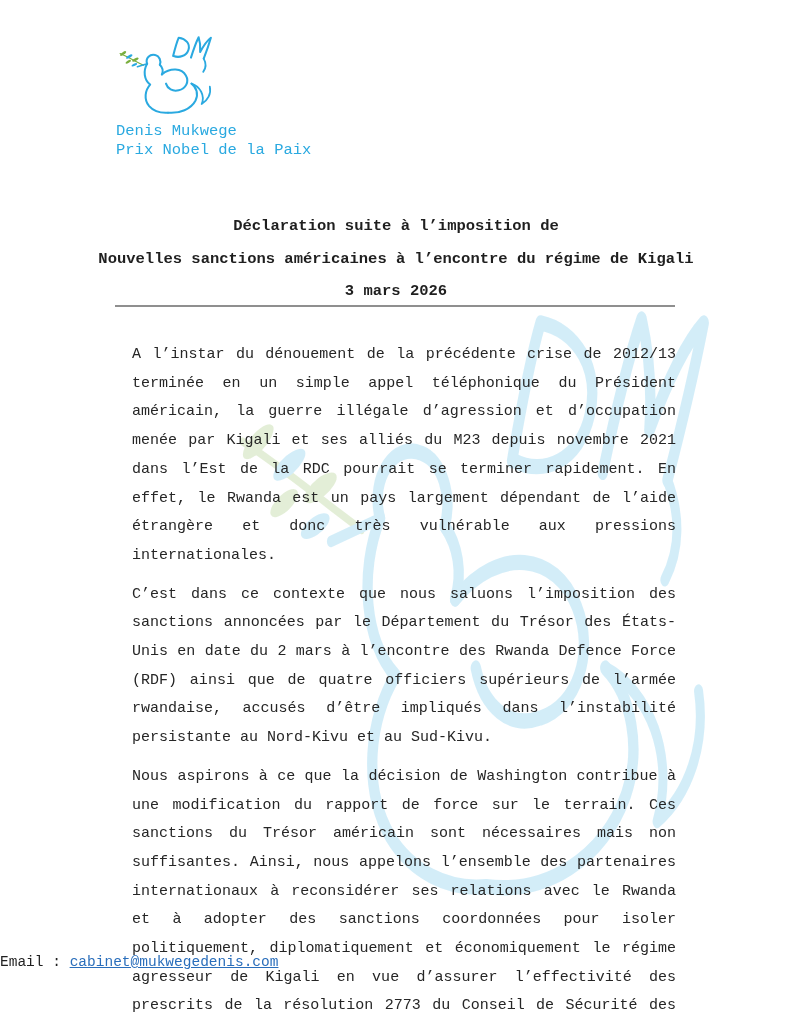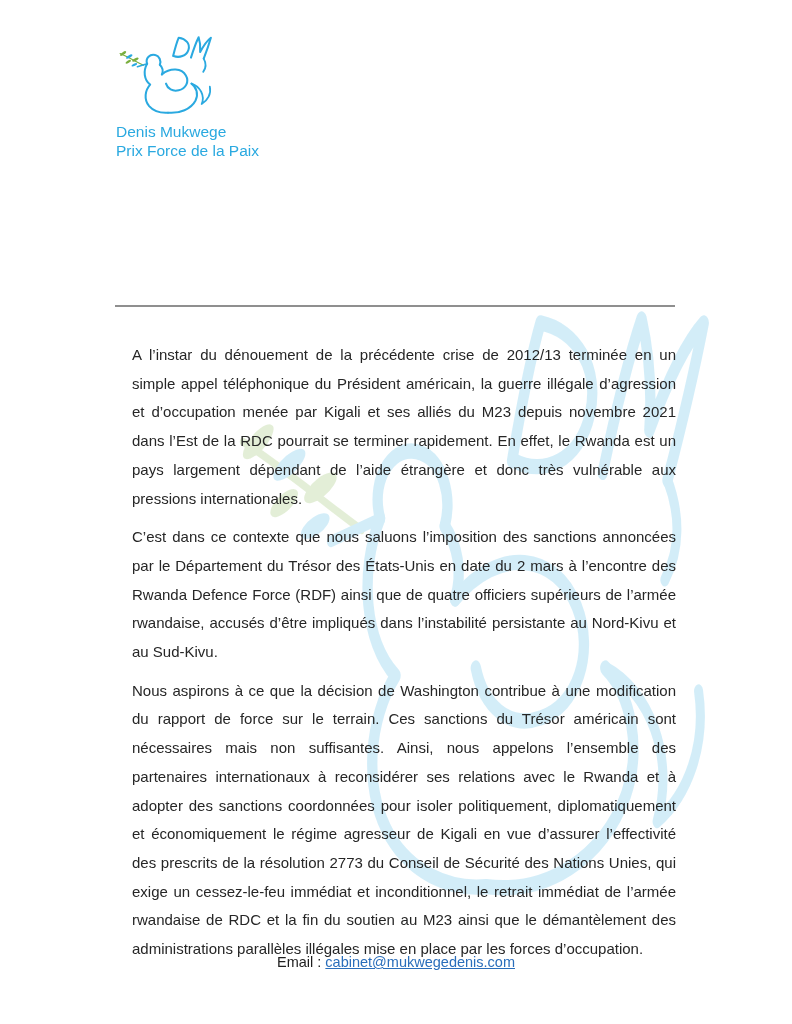--- a/index.html
+++ b/index.html
@@ -2,21 +2,21 @@
 <html><head>
 <meta charset="utf-8">
 <style>
   html, body { margin:0; padding:0; background:#ffffff; }
   .page {
     position: relative;
     width: 792px;
     height: 1024px;
     background: #ffffff;
     overflow: hidden;
-    font-family: Liberation Sans, sans-serif;
+    font-family: Liberation Mono, monospace;
     color: #262626;
   }
 
   
   .logo-block { position: absolute; left: 116px; top: 34px; }
   .logo-svg   { width: 102px; height: 87px; display: block; }
   .logo-text  { margin-top: 1px; color: #2aa9e0; font-size: 15.5px; line-height: 19px; }
 
   
   .watermark {
@@ -55,21 +55,20 @@
     line-height: 28.7px;
     text-align: justify;
     color: #262626;
   }
   .body-text p { margin: 0 0 10px 16px; }
 
   
   .footer {
     position: absolute;
     top: 954px; left: 0; width: 792px;
-    text-align: center;
     font-size: 14.5px;
     color: #1f1f1f;
   }
   .footer a { color: #2a6ebb; text-decoration: underline; }
 
   .svg-defs { position: absolute; width: 0; height: 0; overflow: hidden; }
 </style>
 </head>
 <body>
 
@@ -112,24 +111,29 @@
         <use href="#dove-logo"></use>
       </svg>
   </div>
 
   <div class="logo-block">
     <svg class="logo-svg" viewBox="0 0 200 170">
         <use href="#dove-logo"></use>
       </svg>
     <div class="logo-text">
       <div>Denis Mukwege</div>
-      <div>Prix Force de la Paix</div>
+      <div>Prix Nobel de la Paix</div>
     </div>
   </div>
 
+  <div class="title-block">
+    <div>Déclaration suite à l’imposition de</div>
+    <div>Nouvelles sanctions américaines à l’encontre du régime de Kigali</div>
+    <div>3 mars 2026</div>
+  </div>
 
   <hr class="rule">
 
   <div class="body-text">
     <p>A l’instar du dénouement de la précédente crise de 2012/13 terminée en un simple appel téléphonique du Président américain, la guerre illégale d’agression et d’occupation menée par Kigali et ses alliés du M23 depuis novembre 2021 dans l’Est de la RDC pourrait se terminer rapidement. En effet, le Rwanda est un pays largement dépendant de l’aide étrangère et donc très vulnérable aux pressions internationales.</p>
     <p>C’est dans ce contexte que nous saluons l’imposition des sanctions annoncées par le Département du Trésor des États-Unis en date du 2 mars à l’encontre des Rwanda Defence Force (RDF) ainsi que de quatre officiers supérieurs de l’armée rwandaise, accusés d’être impliqués dans l’instabilité persistante au Nord-Kivu et au Sud-Kivu.</p>
     <p>Nous aspirons à ce que la décision de Washington contribue à une modification du rapport de force sur le terrain. Ces sanctions du Trésor américain sont nécessaires mais non suffisantes. Ainsi, nous appelons l’ensemble des partenaires internationaux à reconsidérer ses relations avec le Rwanda et à adopter des sanctions coordonnées pour isoler politiquement, diplomatiquement et économiquement le régime agresseur de Kigali en vue d’assurer l’effectivité des prescrits de la résolution 2773 du Conseil de Sécurité des Nations Unies, qui exige un cessez-le-feu immédiat et inconditionnel, le retrait immédiat de l’armée rwandaise de RDC et la fin du soutien au M23 ainsi que le démantèlement des administrations parallèles illégales mise en place par les forces d’occupation.</p>
   </div>
 
   <div class="footer">

